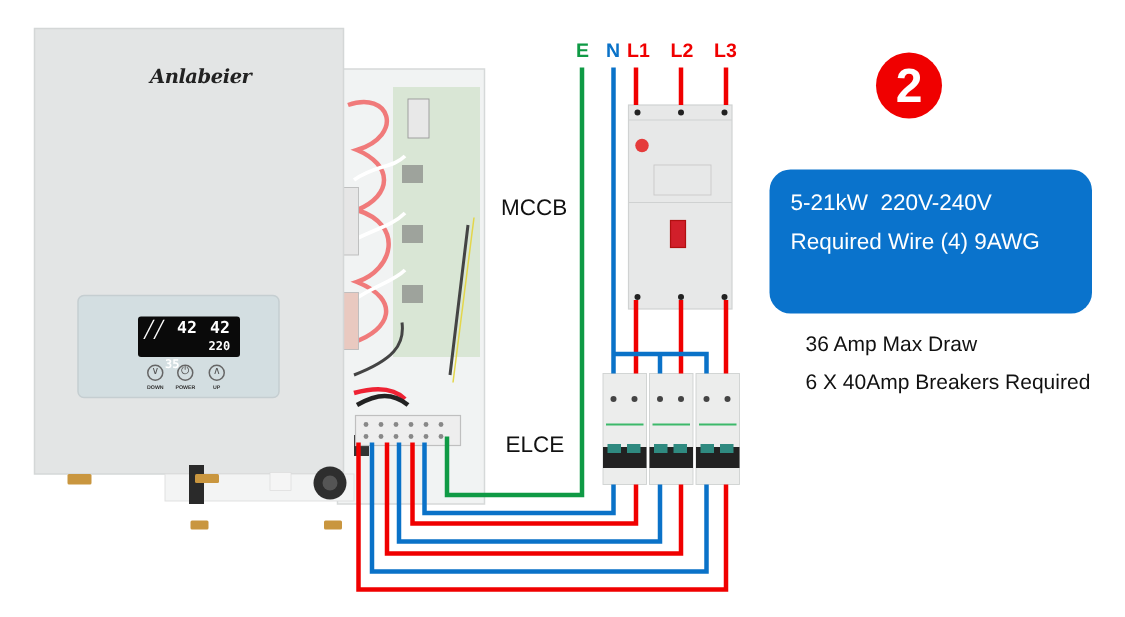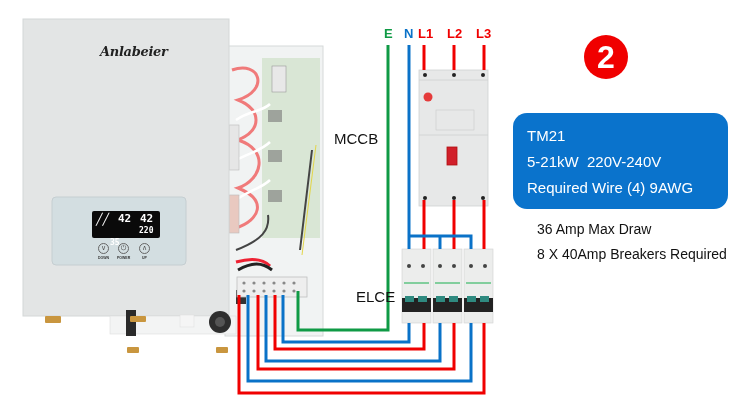--- a/index.html
+++ b/index.html
@@ -148,32 +148,31 @@
       </g>
   </svg>
 
   <span class="lbl term-label" style="left: 384px; color: rgb(15, 154, 69);">E</span>
   <span class="lbl term-label" style="left: 404px; color: rgb(10, 114, 200);">N</span>
   <span class="lbl term-label" style="left: 418px; color: rgb(240, 0, 0);">L1</span>
   <span class="lbl term-label" style="left: 447px; color: rgb(240, 0, 0);">L2</span>
   <span class="lbl term-label" style="left: 476px; color: rgb(240, 0, 0); text-align: right;">L3</span>
 
   <span class="side-lbl" style="left:334px;top:130px">MCCB</span>
-  <span class="side-lbl" style="left:356px;top:288px">ELCE</span>
+  <span class="side-lbl" style="left:337px;top:288px">ELCE</span>
 
   <div class="badge">2</div>
 
   <div class="spec-box">
-    <div>TM21</div>
     <div>5-21kW  220V-240V</div>
     <div>Required Wire (4) 9AWG</div>
   </div>
 
   <span class="note" style="top:221px">36 Amp Max Draw</span>
-  <span class="note" style="top:246px">8 X 40Amp Breakers Required</span>
+  <span class="note" style="top:246px">6 X 40Amp Breakers Required</span>
 
   <span class="logo">Anlabeier</span>
 
   <div class="lcd">
     <span style="left:4px;top:2px;font-size:11px">╱╱</span>
     <span style="left:26px;top:1px;font-size:11px">42</span>
     <span style="left:48px;top:1px;font-size:11px">42</span>
     <span style="left:18px;top:27px;font-size:8px">35</span>
     <span style="left:47px;top:15px;font-size:8px">220</span>
   </div>

